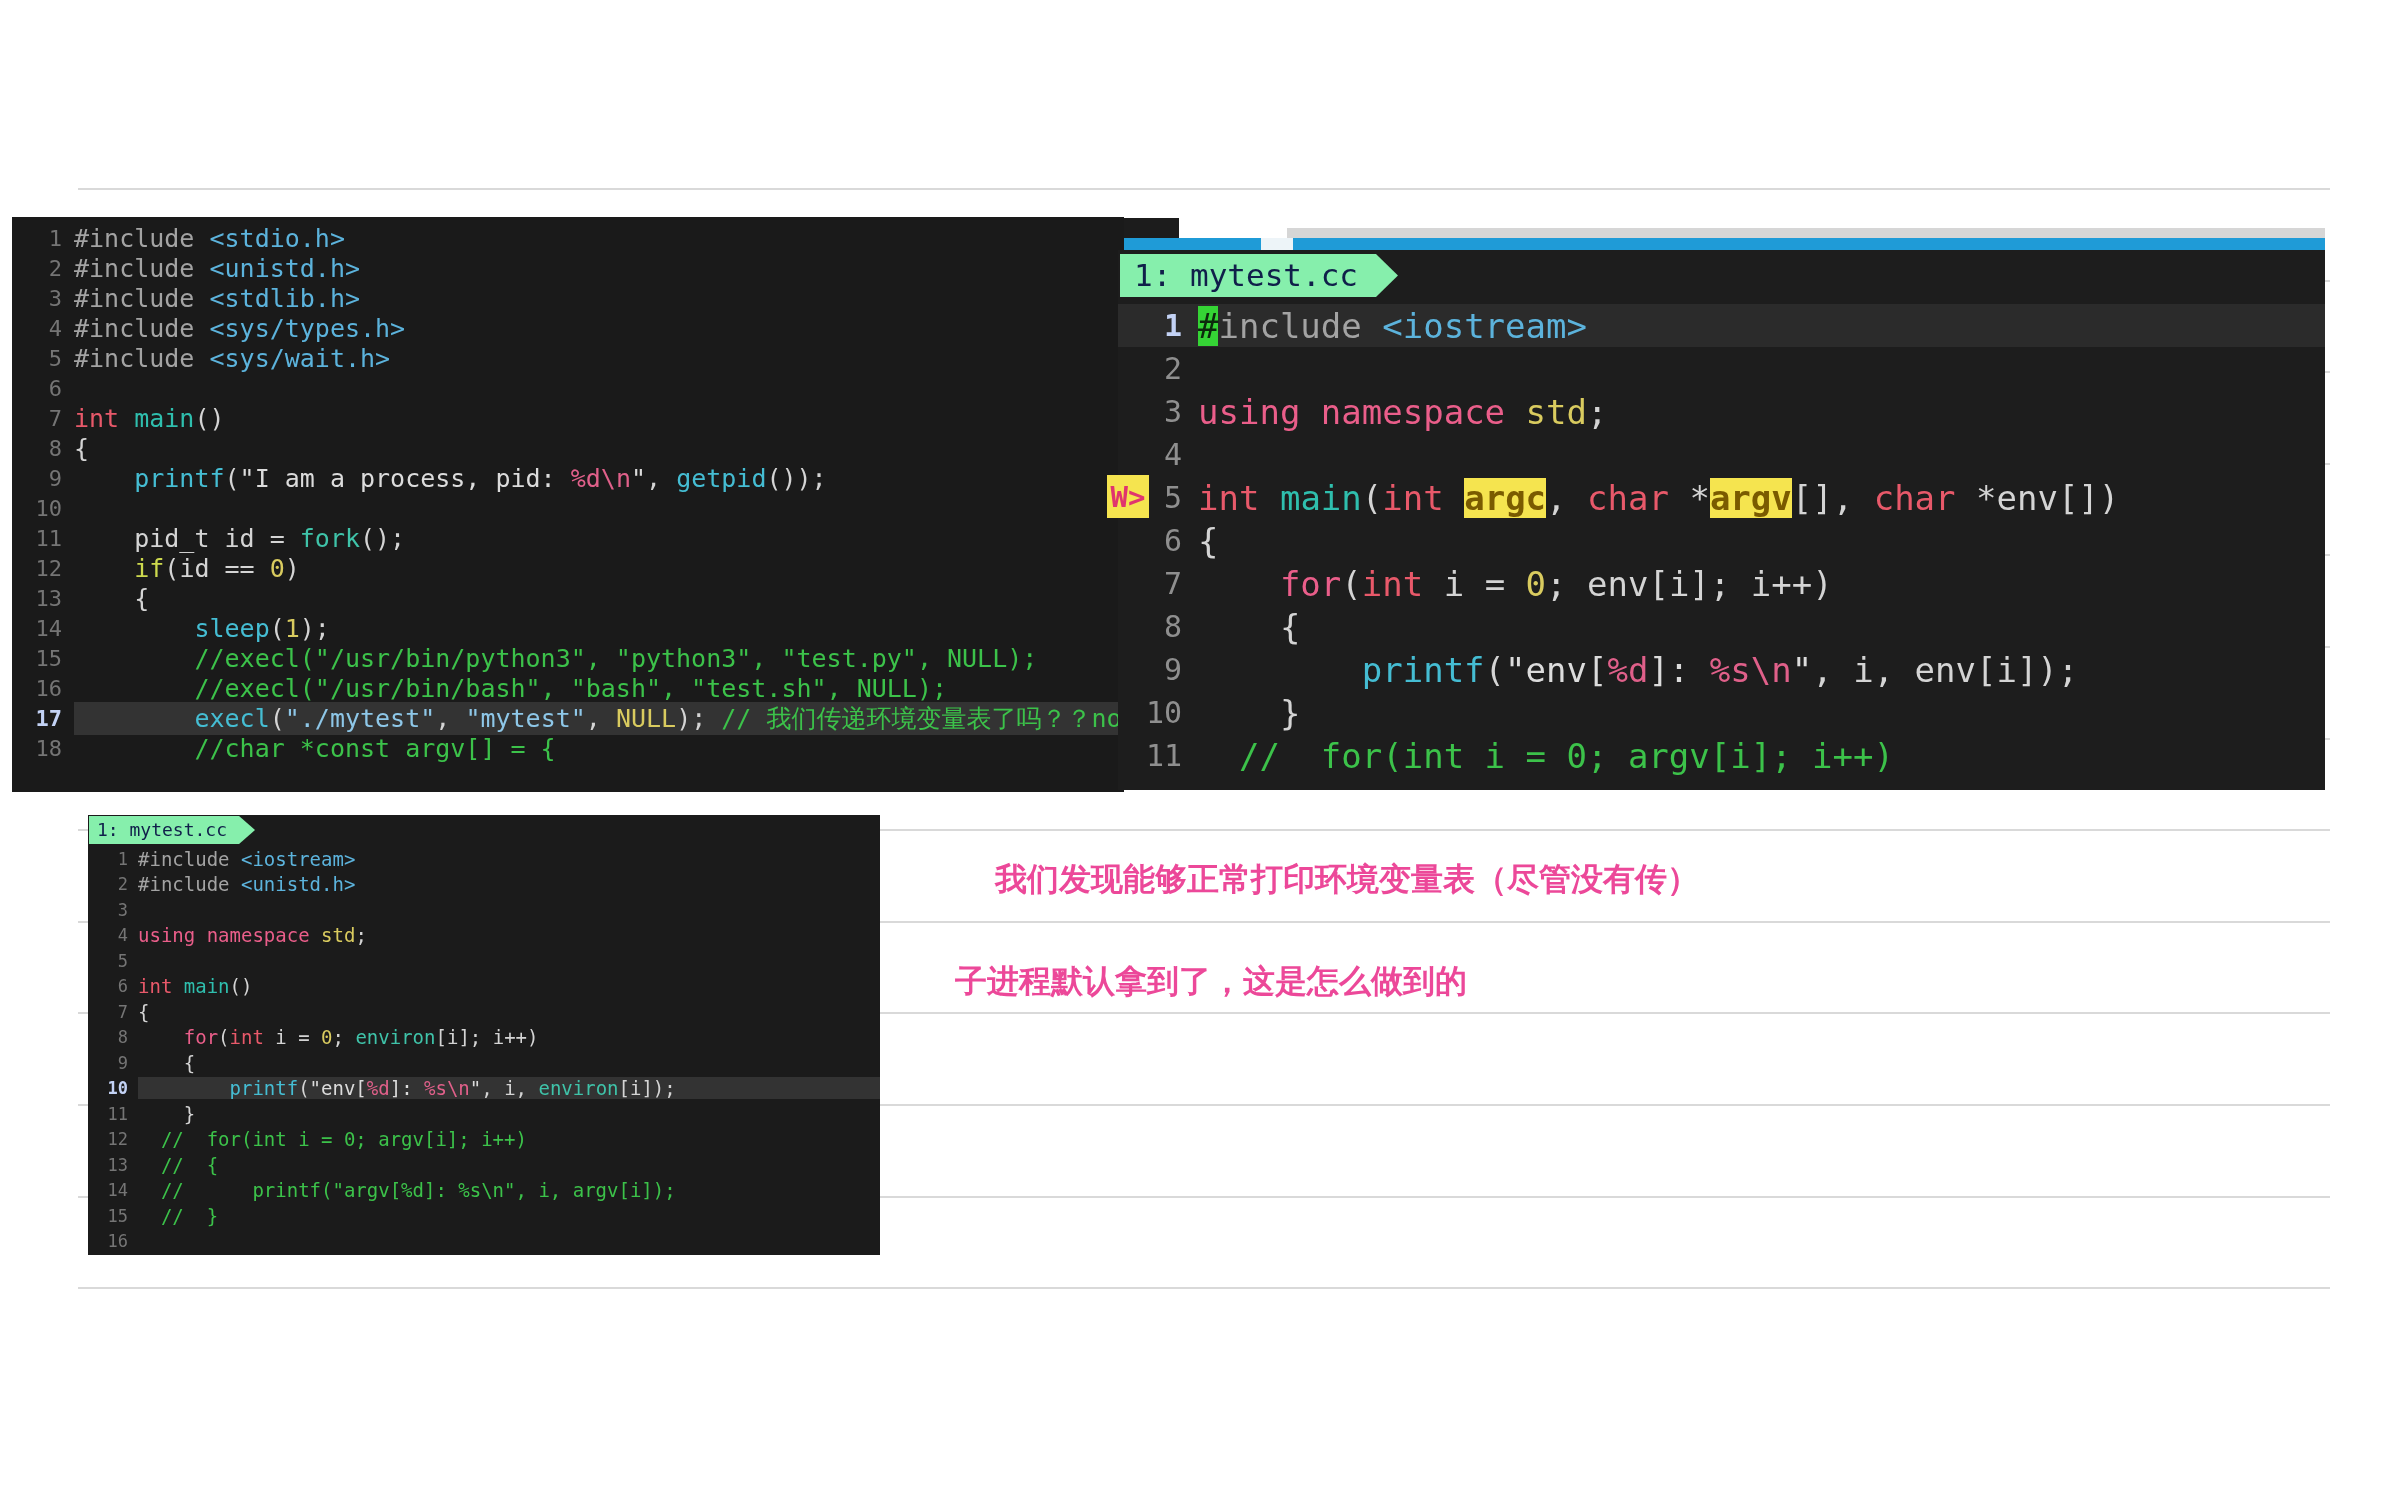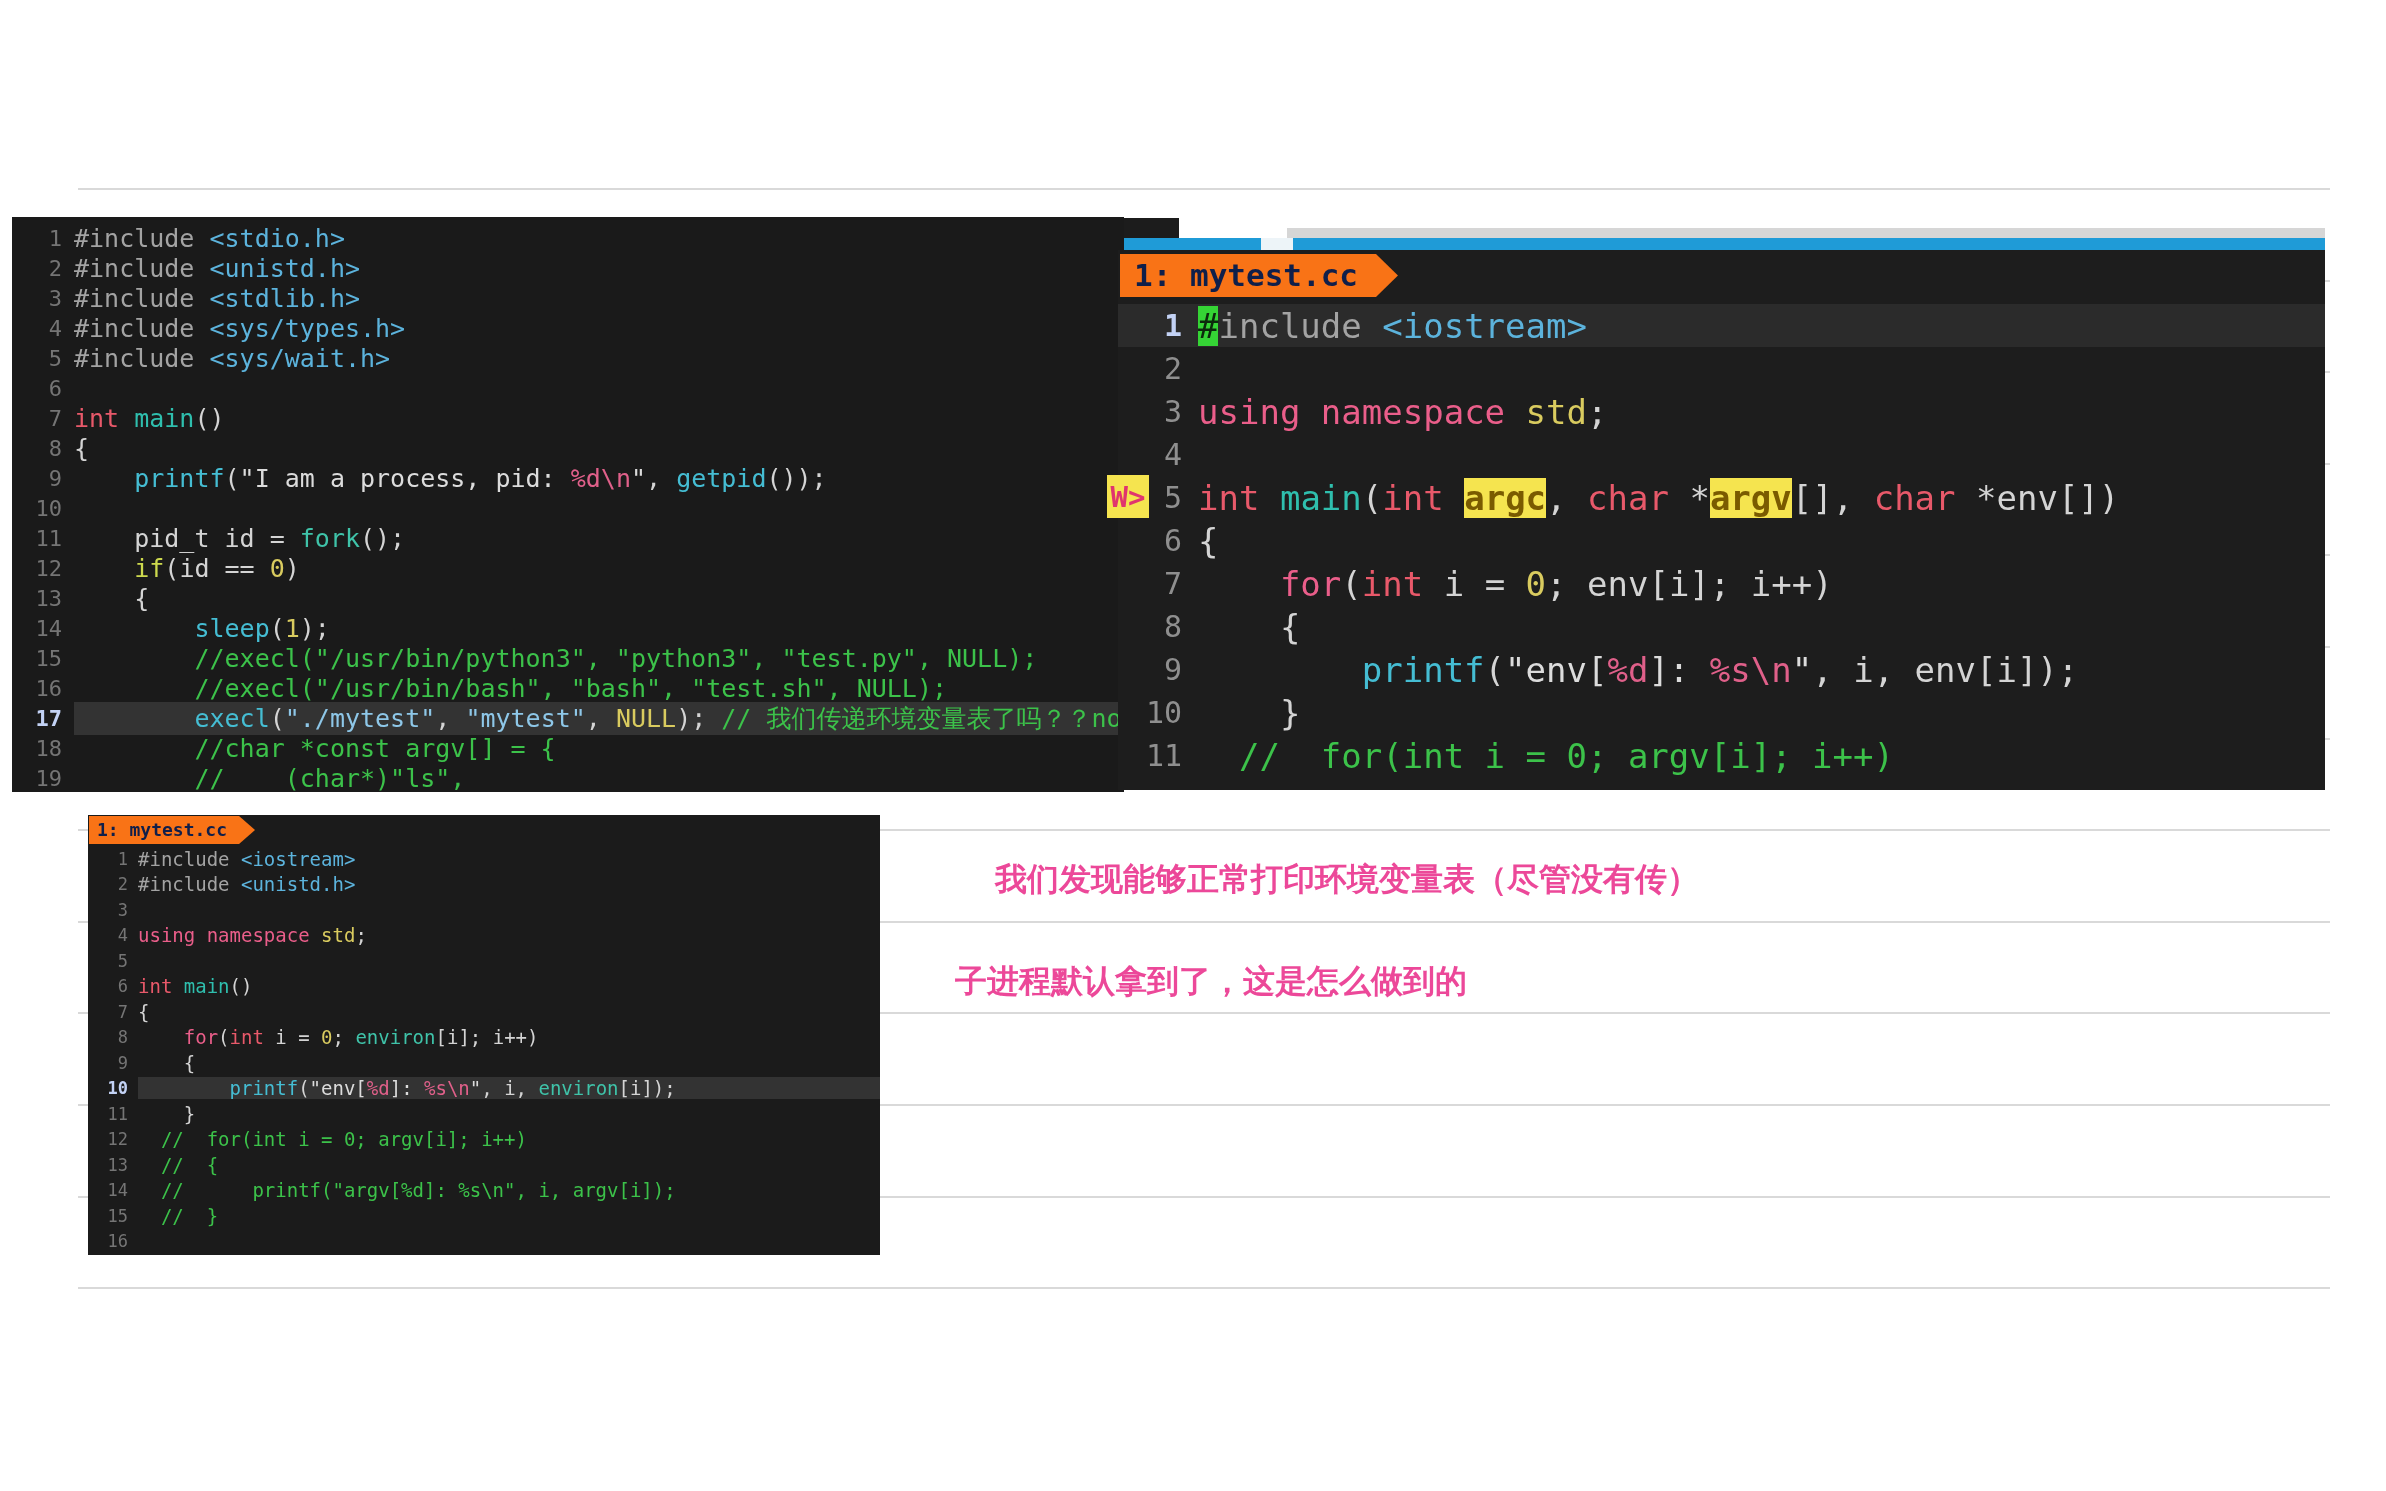--- a/index.html
+++ b/index.html
@@ -46,21 +46,21 @@
   .t-str{color:#dcdcdc;}
   .t-strb{color:#8ec7e8;}
   .t-fmt{color:#e0608a;}
   .t-num{color:#d9cb5f;}
   .t-cmt{color:#3cc24a;}
   .t-kw2{color:#ea5e8a;}
   .t-kw3{color:#cdd94e;}
   .t-hy{background:#f5e44f;color:#7a5b00;font-weight:bold;}
   .t-cur{background:#35d435;color:#0c2a0c;}
   
-  .tab{display:inline-block;background:#f97316;color:#101f4a;font-weight:bold;
+  .tab{display:inline-block;background:#86efac;color:#101f4a;font-weight:normal;
        font-family:"DejaVu Sans Mono",monospace;white-space:nowrap;
        clip-path:polygon(0 0,calc(100% - 22px) 0,100% 50%,calc(100% - 22px) 100%,0 100%);}
   .ed-right .tab{height:43px;line-height:43px;font-size:31px;padding:0 40px 0 14px;margin:4px 0 0 2px;}
   .ed-bottom .tab{height:28px;line-height:28px;font-size:18px;padding:0 28px 0 8px;margin:1px 0 0 1px;
                   clip-path:polygon(0 0,calc(100% - 16px) 0,100% 50%,calc(100% - 16px) 100%,0 100%);}
   
   .frag-dark{position:absolute;left:1103px;top:218px;width:76px;height:24px;background:#1c1c1c;z-index:2;}
   .frag-gray{position:absolute;left:1287px;top:228px;width:1038px;height:10px;background:#d6d6d6;z-index:2;}
   .frag-blue{position:absolute;left:1103px;top:238px;width:1222px;height:12px;background:#1f9bd7;z-index:2;}
   .frag-blue .notch{position:absolute;left:158px;top:0;width:32px;height:12px;background:#edf4f8;}
@@ -164,24 +164,20 @@
           <span class="code"><span class="t-p">        </span><span class="t-cmt">//execl("/usr/bin/bash", "bash", "test.sh", NULL);</span></span>
         </div>
         <div class="row hl">
           <span class="ln">17</span>
           <span class="code"><span class="t-p">        </span><span class="t-fn">execl</span><span class="t-p">(</span><span class="t-strb">"./mytest"</span><span class="t-p">, </span><span class="t-strb">"mytest"</span><span class="t-p">, </span><span class="t-num">NULL</span><span class="t-p">); </span><span class="t-cmt">// 我们传递环境变量表了吗？？no.</span></span>
         </div>
         <div class="row">
           <span class="ln">18</span>
           <span class="code"><span class="t-p">        </span><span class="t-cmt">//char *const argv[] = {</span></span>
         </div>
-        <div class="row">
-          <span class="ln">19</span>
-          <span class="code"><span class="t-p">        </span><span class="t-cmt">//    (char*)"ls",</span></span>
-        </div>
       </div>
   </div>
 
   <div class="editor ed-right">
     <div class="tab">1: mytest.cc</div>
     <div class="code-area">
         <div class="row hl">
           <span class="ln">1</span>
           <span class="code"><span class="t-cur">#</span><span class="t-kw">include</span><span class="t-p"> </span><span class="t-hdr">&lt;iostream&gt;</span></span>
         </div>

